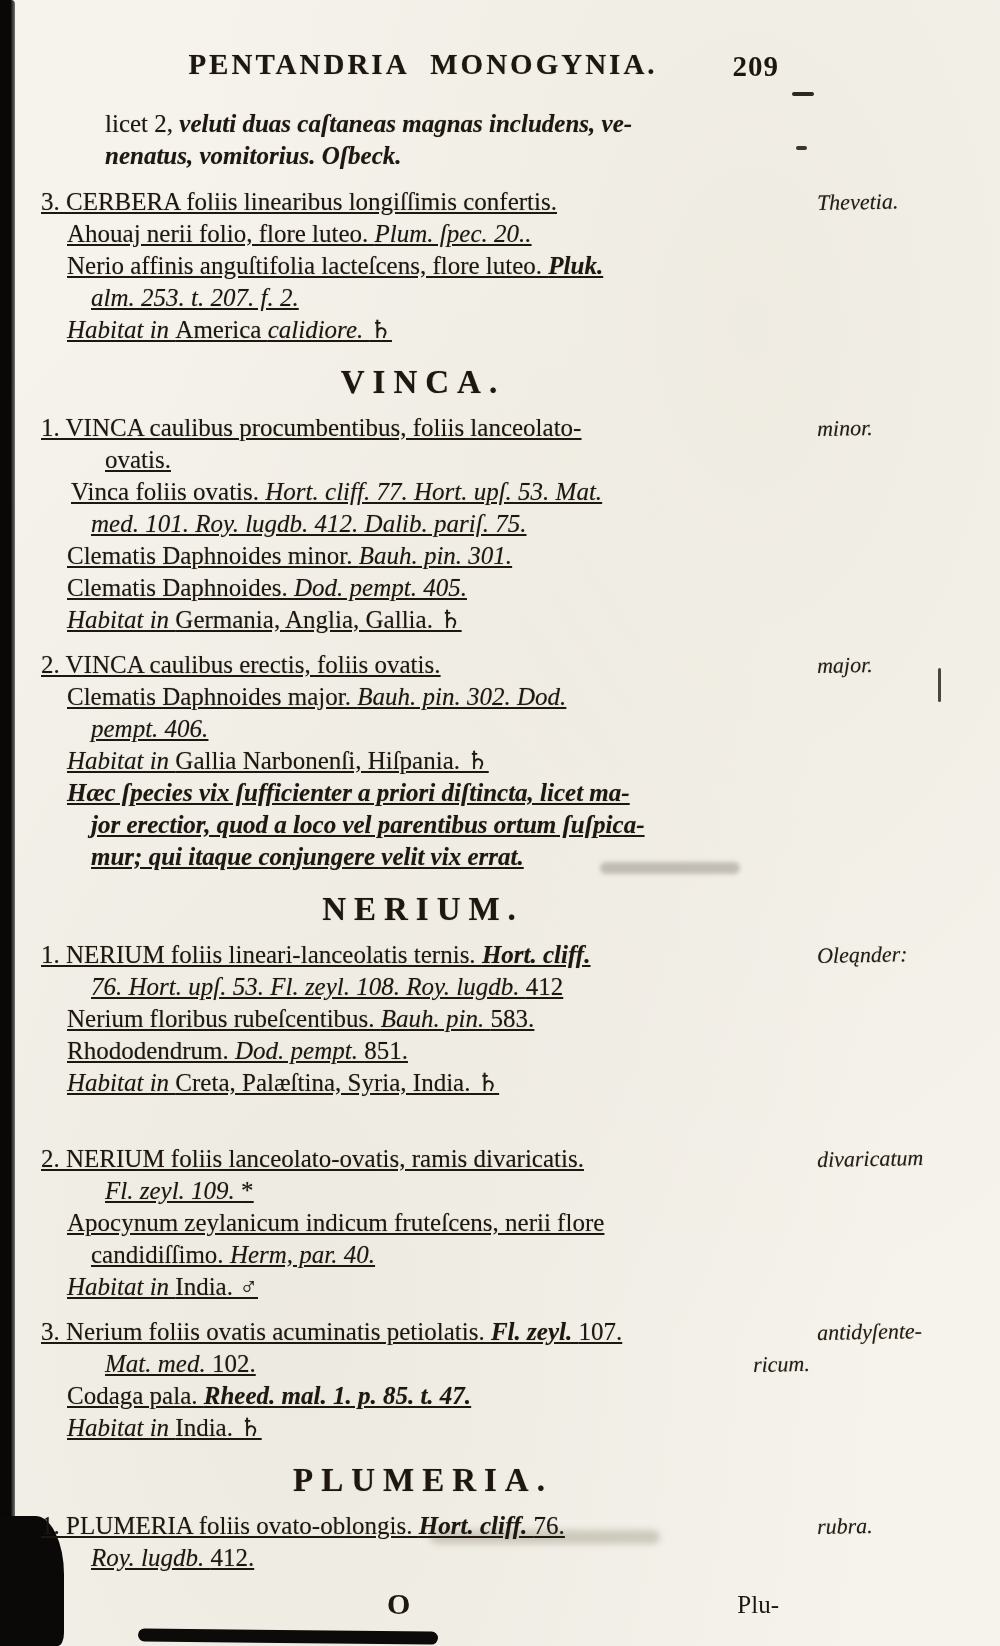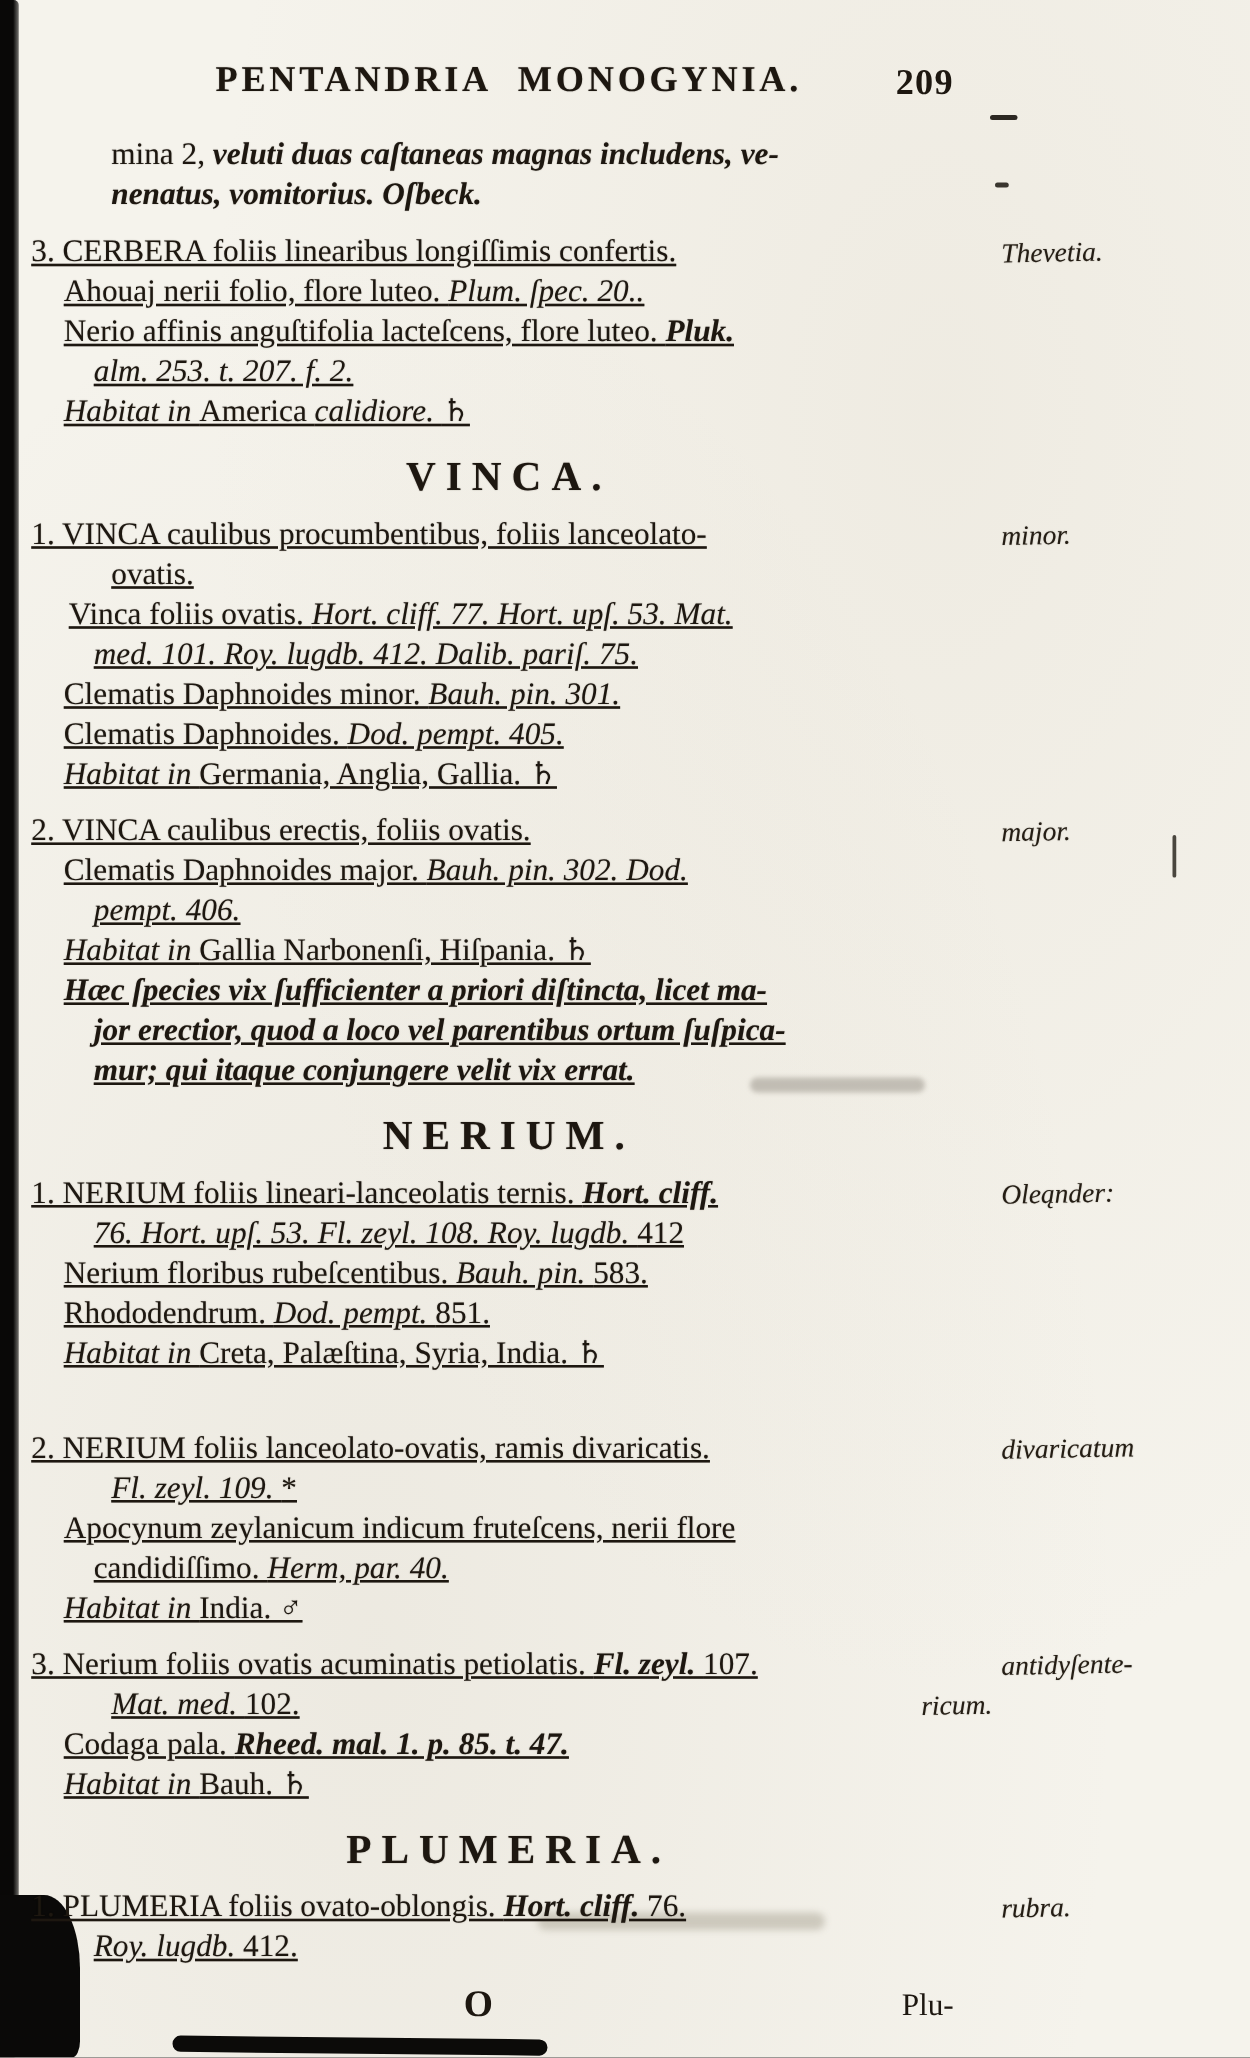--- a/index.html
+++ b/index.html
@@ -10,21 +10,21 @@
     background:
       radial-gradient(ellipse at 75% 20%, rgba(210,200,180,0.18), transparent 55%),
       radial-gradient(ellipse at 30% 80%, rgba(190,180,160,0.15), transparent 60%),
       #f5f3ec;
     overflow:hidden;
     font-family:"Liberation Serif","DejaVu Serif",serif;
     color:#1d1710;
   }
   .text-column{
     position:absolute;
-    left:51px;top:48px;
+    left:67px;top:48px;
     width:712px;
   }
   .page-header{
     position:relative;
     height:46px;
     margin-bottom:14px;
   }
   .page-header .title{
     display:block;
     text-align:center;
@@ -139,21 +139,21 @@
 
   <div class="text-column">
 
     <div class="page-header">
       <span class="title">PENTANDRIA MONOGYNIA.</span>
       <span class="pagenum">209</span>
     </div>
 
     <div>
         <div class="block paragraph">
-          <div class="line" style="margin-left: 38px;"><span class="seg s-r">mina 2, </span><span class="seg s-ib">veluti duas caſtaneas magnas includens, ve-</span></div>
+          <div class="line" style="margin-left: 38px;"><span class="seg s-r">licet 2, </span><span class="seg s-ib">veluti duas caſtaneas magnas includens, ve-</span></div>
           <div class="line" style="margin-left: 38px;"><span class="seg s-ib">nenatus, vomitorius. Oſbeck.</span></div>
         </div>
         <div class="block entry">
           <div class="line" style="margin-left: -26px;"><span class="seg s-r">3. CERBERA foliis linearibus longiſſimis confertis.</span><span class="margin-note" style="left: calc(100% + 38px);">Thevetia.</span></div>
           <div class="line"><span class="seg s-r">Ahouaj nerii folio, flore luteo. </span><span class="seg s-i">Plum. ſpec. 20..</span></div>
           <div class="line"><span class="seg s-r">Nerio affinis anguſtifolia lacteſcens, flore luteo. </span><span class="seg s-ib">Pluk.</span></div>
           <div class="line" style="margin-left: 24px;"><span class="seg s-i">alm. 253. t. 207. f. 2.</span></div>
           <div class="line"><span class="seg s-i">Habitat in </span><span class="seg s-r">America </span><span class="seg s-i">calidiore. </span><span class="seg s-r">♄</span></div>
         </div>
         <div class="block heading">
@@ -191,21 +191,21 @@
           <div class="line" style="margin-left: -26px; margin-top: 44px;"><span class="seg s-r">2. NERIUM foliis lanceolato-ovatis, ramis divaricatis.</span><span class="margin-note" style="left: calc(100% + 38px);">divaricatum</span></div>
           <div class="line" style="margin-left: 38px;"><span class="seg s-i">Fl. zeyl. 109. </span><span class="seg s-r">*</span></div>
           <div class="line"><span class="seg s-r">Apocynum zeylanicum indicum fruteſcens, nerii flore</span></div>
           <div class="line" style="margin-left: 24px;"><span class="seg s-r">candidiſſimo. </span><span class="seg s-i">Herm, par. 40.</span></div>
           <div class="line"><span class="seg s-i">Habitat in </span><span class="seg s-r">India. ♂</span></div>
         </div>
         <div class="block entry">
           <div class="line" style="margin-left: -26px;"><span class="seg s-r">3. Nerium foliis ovatis acuminatis petiolatis. </span><span class="seg s-ib">Fl. zeyl. </span><span class="seg s-r">107.</span><span class="margin-note" style="left: calc(100% + 38px);">antidyſente-</span></div>
           <div class="line" style="margin-left: 38px;"><span class="seg s-i">Mat. med. </span><span class="seg s-r">102.</span><span class="margin-note" style="left: calc(100% - 26px);">ricum.</span></div>
           <div class="line"><span class="seg s-r">Codaga pala. </span><span class="seg s-ib">Rheed. mal. 1. p. 85. t. 47.</span></div>
-          <div class="line"><span class="seg s-i">Habitat in </span><span class="seg s-r">Bauh. ♄</span></div>
+          <div class="line"><span class="seg s-i">Habitat in </span><span class="seg s-r">India. ♄</span></div>
         </div>
         <div class="block heading">
           <div class="line"><span class="seg s-r">PLUMERIA.</span></div>
         </div>
         <div class="block entry">
           <div class="line" style="margin-left: -26px;"><span class="seg s-r">1. PLUMERIA foliis ovato-oblongis. </span><span class="seg s-ib">Hort. cliff. </span><span class="seg s-r">76.</span><span class="margin-note" style="left: calc(100% + 38px);">rubra.</span></div>
           <div class="line" style="margin-left: 24px;"><span class="seg s-i">Roy. lugdb. </span><span class="seg s-r">412.</span></div>
         </div>
       </div>
 

